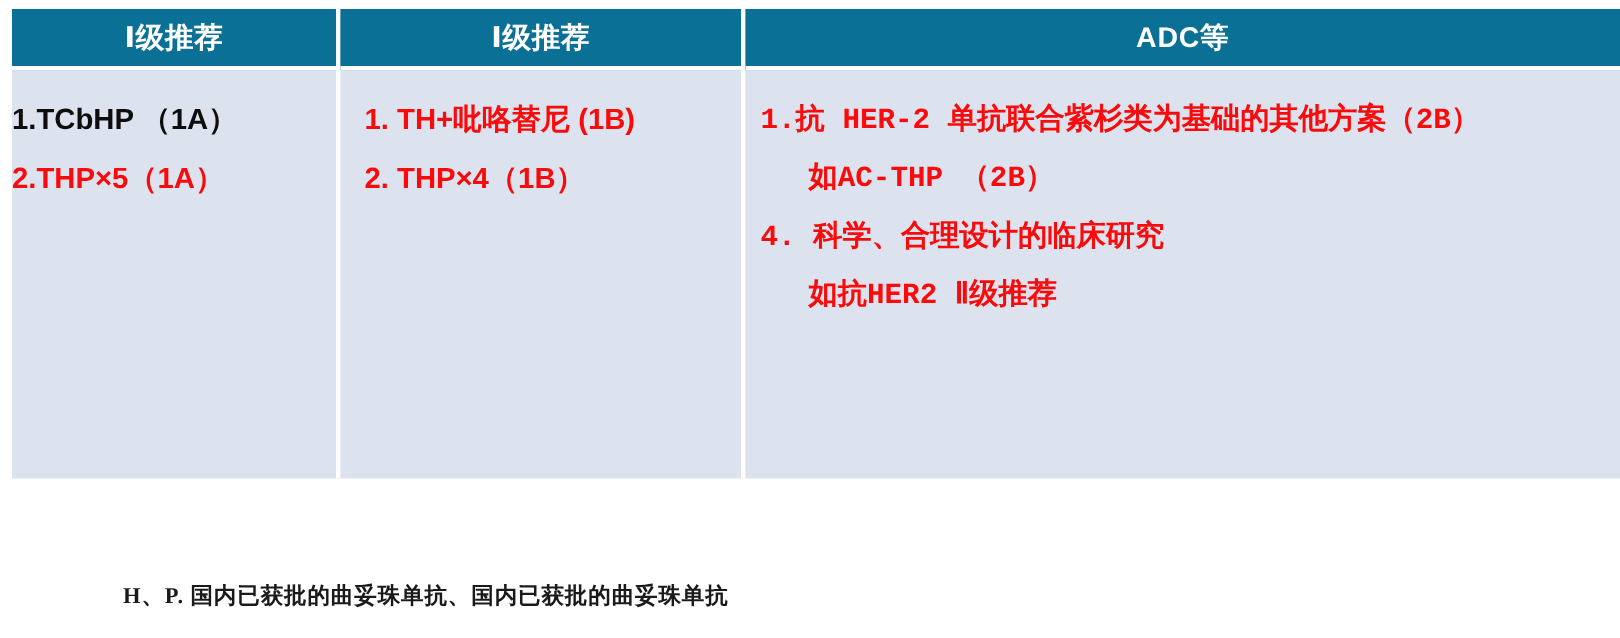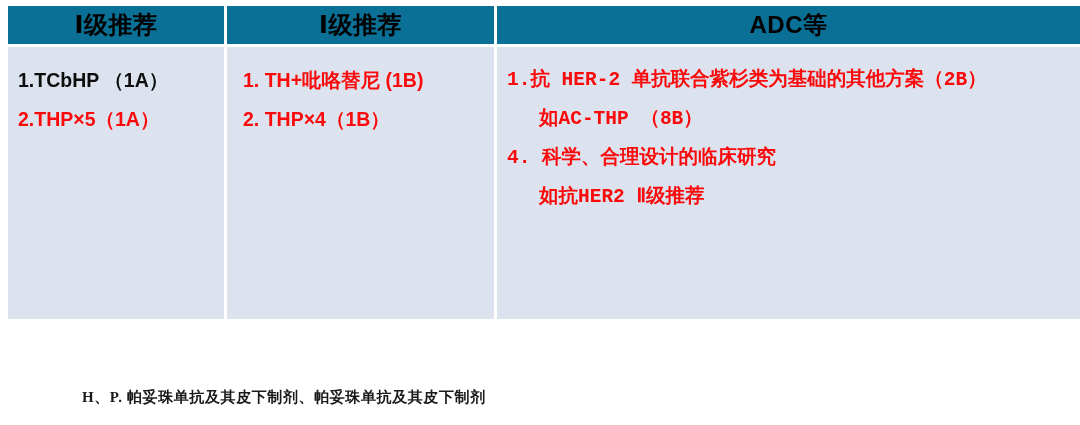--- a/index.html
+++ b/index.html
@@ -32,22 +32,22 @@
     border-spacing: 0;
     table-layout: fixed;
   }
 
   .rec-table col.c1 { width: 219px; }
   .rec-table col.c2 { width: 270px; }
   .rec-table col.c3 { width: 583px; }
 
   .rec-table th {
     background: #0B7096;
-    color: #000000;
-    font-size: 24px;
+    color: #ffffff;
+    font-size: 19px;
     font-weight: bold;
     letter-spacing: 0.5px;
     height: 38px;
     padding: 0 4px;
     text-align: center;
     vertical-align: middle;
     border-right: 3px solid #ffffff;
     border-bottom: 3px solid #ffffff;
   }
   .rec-table th.last { border-right: none; }
@@ -63,21 +63,21 @@
 
   .cell-line {
     font-size: 19px;
     font-weight: bold;
     line-height: 39px;
     white-space: nowrap;
     color: #FA0A0A;
   }
   .cell-line.black { color: #0D0D0D; }
 
-  .col1 .cell-line { padding-left: 10px; font-size: 19.5px; }
+  .col1 .cell-line { font-size: 19.5px; }
   .col2 .cell-line { padding-left: 16px; font-size: 19.5px; }
   .col3 .cell-line { padding-left: 10px; font-size: 19.5px; }
   .col3 .cell-line.indent { padding-left: 42px; }
 
   
   .footnote {
     position: absolute;
     left: 82px;
     top: 388px;
     font-family: "Liberation Serif", "DejaVu Serif", serif;
@@ -111,23 +111,23 @@
         <td class="col1">
           <div class="cell-line black">1.TCbHP （1A）</div>
           <div class="cell-line">2.THP×5（1A）</div>
         </td>
         <td class="col2">
           <div class="cell-line">1. TH+吡咯替尼 (1B)</div>
           <div class="cell-line">2. THP×4（1B）</div>
         </td>
         <td class="col3 last">
           <div class="cell-line">1.抗 HER-2 单抗联合紫杉类为基础的其他方案（2B）</div>
-          <div class="cell-line indent">如AC-THP （8B）</div>
+          <div class="cell-line indent">如AC-THP （2B）</div>
           <div class="cell-line">4. 科学、合理设计的临床研究</div>
           <div class="cell-line indent">如抗HER2 Ⅱ级推荐</div>
         </td>
       </tr>
     </tbody>
   </table>
 
-  <div class="footnote">H、P. 帕妥珠单抗及其皮下制剂、帕妥珠单抗及其皮下制剂</div>
+  <div class="footnote">H、P. 国内已获批的曲妥珠单抗、国内已获批的曲妥珠单抗</div>
 
 </div>
 
 </body></html>

